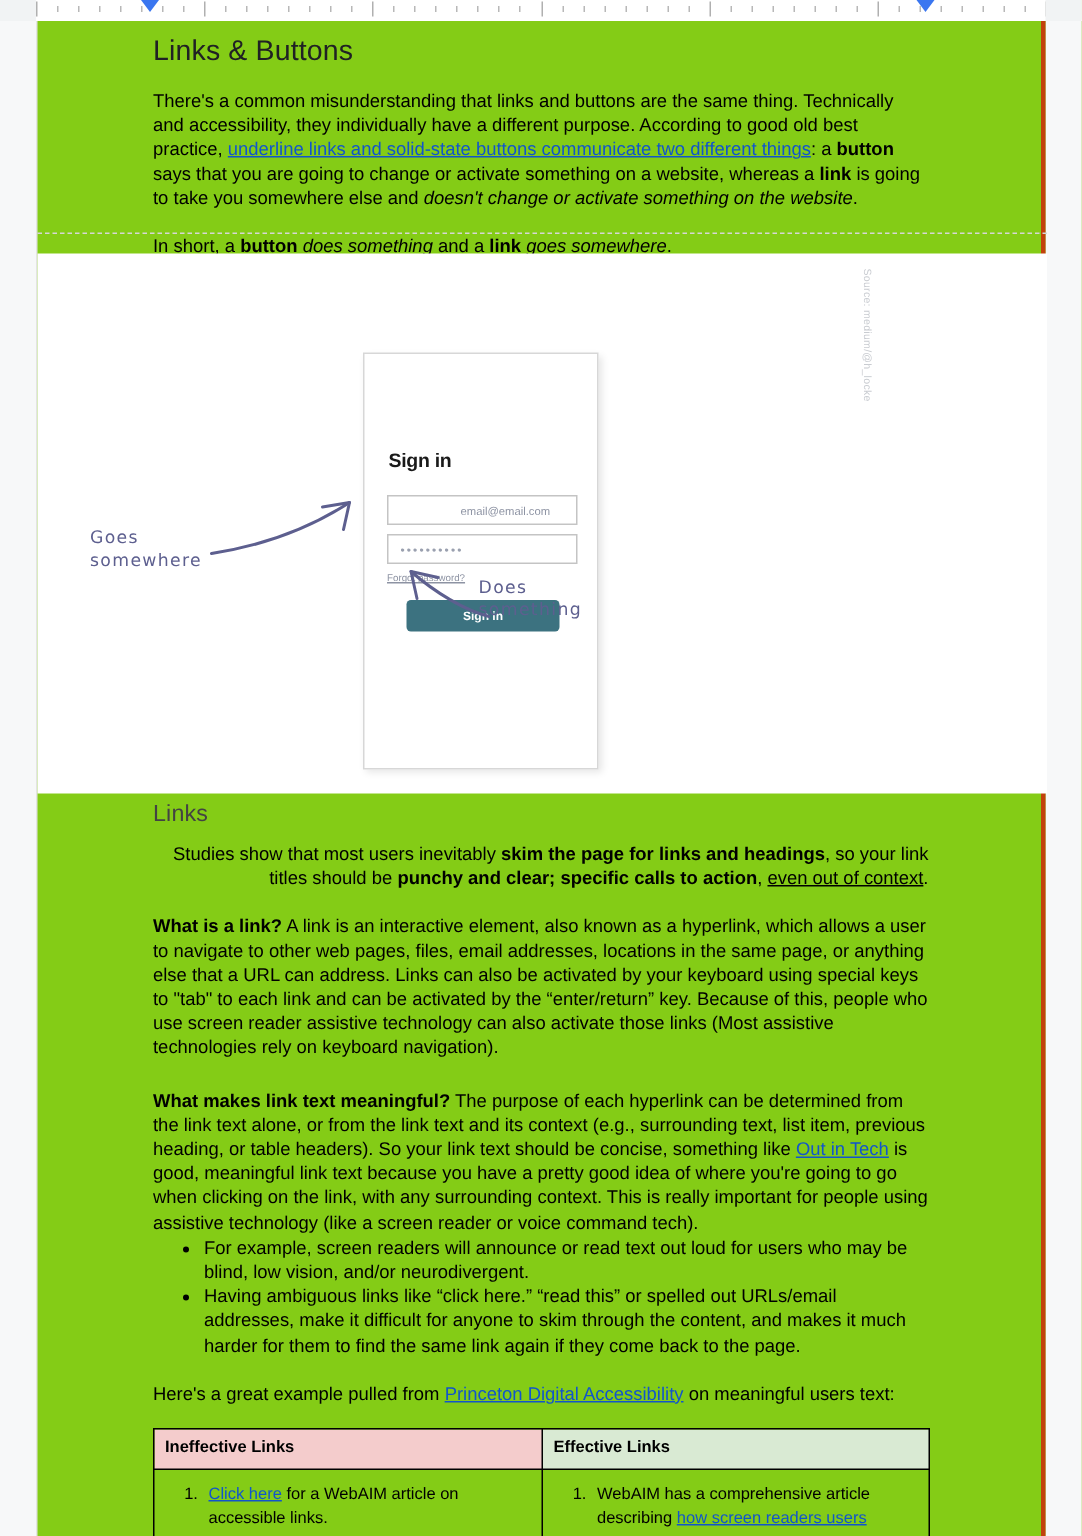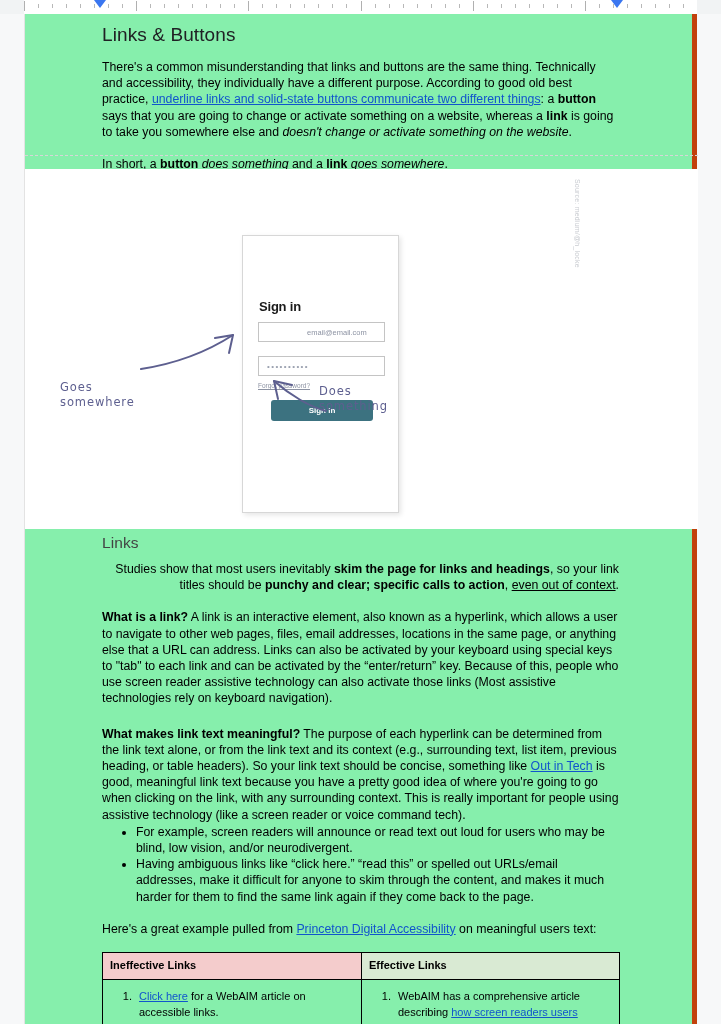--- a/index.html
+++ b/index.html
@@ -50,23 +50,23 @@
   }
   #ruler .gutter-left  { left: 0;   width: 24px; }
   #ruler .gutter-right { left: 697px; width: 24px; }
 
   
   #page {
     position: absolute;
     top: 14px; left: 24px;
     width: 673px;
     min-height: 1010px;
-    background: #86efac;
+    background: #84cc16;
     border-left: 1px solid #e3e3e3;
-    border-right: 5px solid #c2410c;
+    border-right: 3px solid #c2410c;
   }
   .page-break {
     position: absolute;
     left: 0; width: 673px;
     border-top: 1px dashed #d6d6d6;
   }
   #break1 { top: 141px; }
 
   .content {
     position: absolute;
@@ -150,21 +150,21 @@
     left: 15px;
     width: 127px; height: 20px;
     border: 1px solid #c4c4c4;
     background: #fff;
     font-size: 7.5px;
     color: #8d93a3;
     padding-left: 8px;
     line-height: 19px;
     white-space: nowrap;
   }
-  #field-email { top: 86px; padding-left: 48px; }
+  #field-email { top: 94px; padding-left: 48px; }
   #field-pass  { top: 120px; letter-spacing: 1.4px; color: #9aa0af; font-size: 8px; }
   .forgot-link {
     position: absolute;
     left: 15px; top: 146px;
     font-size: 6.5px;
     color: #8d93a3;
     text-decoration: underline;
   }
   .signin-btn {
     position: absolute;
@@ -180,21 +180,21 @@
   }
   .annot {
     position: absolute;
     color: #5d5f8f;
     font-size: 11.5px;
     line-height: 15px;
     letter-spacing: 0.9px;
     font-family: "DejaVu Sans", sans-serif;
     white-space: pre;
   }
-  #annot-goes  { left: 35px; top: 182px; margin-top: 29px; }
+  #annot-goes  { left: 35px; top: 182px; }
   #annot-does  { left: 294px; top: 215px; }
   .annot-arrow { position: absolute; }
   #arrow-goes { left: 112px; top: 160px; }
   #arrow-does { left: 245px; top: 208px; }
 
   .source-credit {
     position: absolute;
     left: 556px; top: 10px;
     font-size: 7px;
     color: #c9ccd1;

